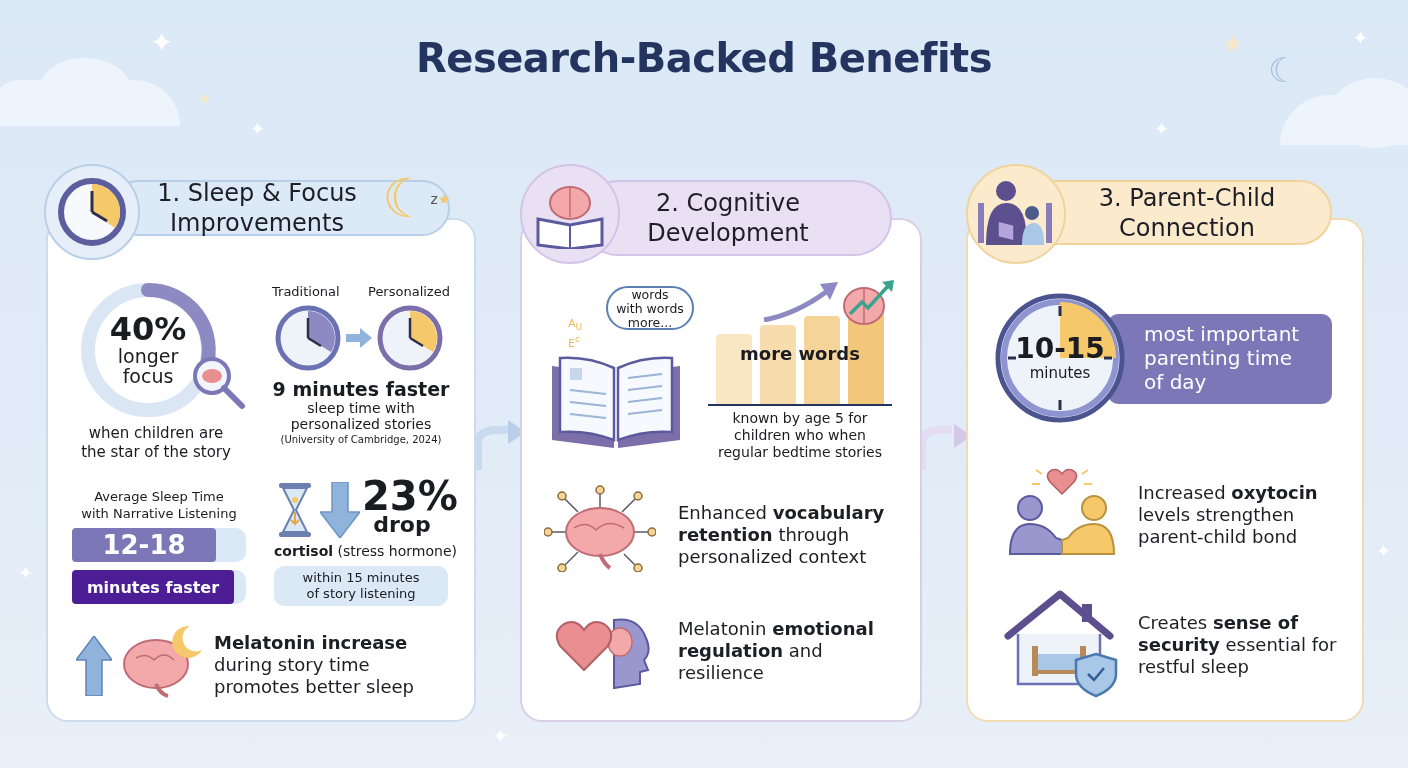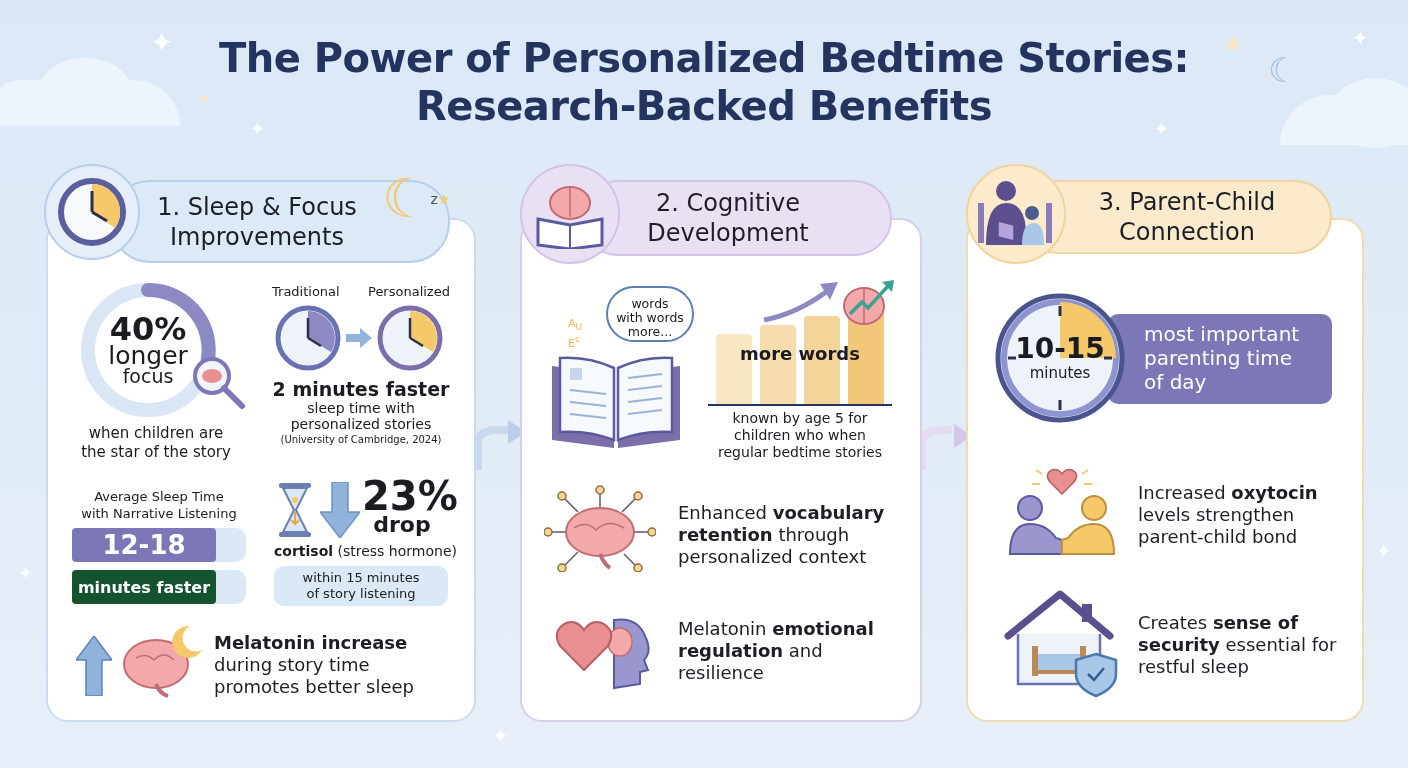--- a/index.html
+++ b/index.html
@@ -31,36 +31,35 @@
 <div class="abs" style="left:250px;top:118px;color:#fff;font-size:18px">✦</div>
 <div class="abs" style="left:1222px;top:30px;color:#f6e7c8;font-size:24px">★</div>
 <div class="abs" style="left:1268px;top:50px;color:#a9c1e0;font-size:34px">☾</div>
 <div class="abs" style="left:1352px;top:26px;color:#fff;font-size:20px">✦</div>
 <div class="abs" style="left:1154px;top:118px;color:#fff;font-size:18px">✦</div>
 <div class="abs" style="left:18px;top:562px;color:#fff;font-size:18px">✦</div>
 <div class="abs" style="left:1376px;top:540px;color:#fff;font-size:18px">✦</div>
 <div class="abs" style="left:492px;top:724px;color:#fff;font-size:20px">✦</div>
 
 <div class="title">
-  <div>The Power of Personalized Bedtime Stories:</div>
   <div>Research-Backed Benefits</div>
 </div>
 
 <svg class="arrow-conn" style="left:474px;top:410px" width="60" height="60" viewBox="0 0 60 60">
   <path d="M4 60 V32 Q4 22 20 20 H34" fill="none" stroke="#c9daee" stroke-width="8"></path>
   <polygon points="34,10 52,22 34,34" fill="#b9cfe9"></polygon>
 </svg>
 <svg class="arrow-conn" style="left:918px;top:410px" width="60" height="60" viewBox="0 0 60 60">
   <path d="M4 60 V32 Q4 22 20 20 H34" fill="none" stroke="#e4dcf0" stroke-width="8"></path>
   <polygon points="36,14 54,26 36,38" fill="#d3c7ea"></polygon>
 </svg>
 
 <div>
   <div class="card" style="left:46px;top:218px;width:430px;height:504px;border-color:#cbdcef"></div>
-  <div class="hdr" style="left:110px;top:180px;width:340px;height:83px;background:#dce9f7;border-color:#b8cfe9;padding-left:30px">
+  <div class="hdr" style="left:110px;top:180px;width:340px;height:56px;background:#dce9f7;border-color:#b8cfe9;padding-left:30px">
     <div class="hdr-text" style="width:230px">
       <div>1. Sleep &amp; Focus</div>
       <div>Improvements</div>
     </div>
   </div>
   <div class="abs" style="left:382px;top:172px;font-size:54px;color:#f5c86a;line-height:54px">☾<span style="font-size:14px;color:#555;vertical-align:top">z</span><span style="font-size:14px;color:#f5c86a;vertical-align:top">★</span></div>
   <div class="badge" style="left:44px;top:164px;width:96px;height:96px;background:#e6eff9;border-color:#b8cfe9">
     <svg width="70" height="70" viewBox="0 0 70 70">
       <circle cx="35" cy="35" r="31" fill="#f7f9fc" stroke="#5b5f9e" stroke-width="6"></circle>
       <path d="M35 35 L35 7 A28 28 0 0 1 58 51 Z" fill="#f5c86a"></path>
@@ -68,21 +67,21 @@
       <line x1="35" y1="35" x2="50" y2="44" stroke="#2c2f4a" stroke-width="3"></line>
     </svg>
   </div>
 
   <svg class="abs" style="left:78px;top:280px" width="140" height="140" viewBox="0 0 140 140">
     <circle cx="70" cy="70" r="60" fill="none" stroke="#dae6f4" stroke-width="14"></circle>
     <path d="M70 10 A60 60 0 0 1 128 88" fill="none" stroke="#8d89c2" stroke-width="14" stroke-linecap="round"></path>
   </svg>
   <div class="abs t-center" style="left:88px;top:312px;width:120px">
     <div class="big" style="font-size:32px;line-height:34px">40%</div>
-    <div style="font-size:25px;line-height:20px;font-weight:500">longer</div>
+    <div style="font-size:19px;line-height:20px;font-weight:500">longer</div>
     <div style="font-size:19px;line-height:20px;font-weight:500">focus</div>
   </div>
   <svg class="abs" style="left:188px;top:352px" width="60" height="60" viewBox="0 0 60 60">
     <circle cx="24" cy="24" r="17" fill="#f2f5fb" stroke="#7c78b8" stroke-width="4"></circle>
     <ellipse cx="24" cy="24" rx="10" ry="7" fill="#e98e91"></ellipse>
     <line x1="36" y1="36" x2="54" y2="54" stroke="#7c78b8" stroke-width="6" stroke-linecap="round"></line>
   </svg>
   <div class="abs t-center" style="left:56px;top:424px;width:200px;font-size:15px;line-height:19px">
     <div>when children are</div>
     <div>the star of the story</div>
@@ -99,34 +98,34 @@
   <svg class="abs" style="left:346px;top:328px" width="26" height="20" viewBox="0 0 26 20">
     <polygon points="0,6 14,6 14,0 26,10 14,20 14,14 0,14" fill="#90b3dc"></polygon>
   </svg>
   <svg class="abs" style="left:376px;top:304px" width="68" height="68" viewBox="0 0 68 68">
     <circle cx="34" cy="34" r="30" fill="#eef3fa" stroke="#7c6ea8" stroke-width="5"></circle>
     <path d="M34 34 L34 7 A27 27 0 0 1 57 48 Z" fill="#f5c86a"></path>
     <line x1="34" y1="34" x2="34" y2="14" stroke="#2c2f4a" stroke-width="2.5"></line>
     <line x1="34" y1="34" x2="47" y2="42" stroke="#2c2f4a" stroke-width="2.5"></line>
   </svg>
   <div class="abs t-center" style="left:256px;top:378px;width:210px">
-    <div class="b" style="font-size:19px;line-height:22px">2 minutes faster</div>
+    <div class="b" style="font-size:19px;line-height:22px">9 minutes faster</div>
     <div style="font-size:14px;line-height:16px">sleep time with</div>
     <div style="font-size:14px;line-height:16px">personalized stories</div>
     <div style="font-size:10px;line-height:16px">(University of Cambridge, 2024)</div>
   </div>
 
   <div class="abs t-center" style="left:64px;top:488px;width:190px;font-size:13px;line-height:17px">
     <div>Average Sleep Time</div>
     <div>with Narrative Listening</div>
   </div>
   <div class="abs" style="left:72px;top:528px;width:174px;height:34px;border-radius:10px;background:#dbe8f6"></div>
   <div class="pill" style="left:72px;top:528px;width:144px;height:34px;background:#7c78b8;font-size:26px">12-18</div>
   <div class="abs" style="left:72px;top:570px;width:174px;height:34px;border-radius:10px;background:#dbe8f6"></div>
-  <div class="pill" style="left:72px;top:570px;width:144px;height:34px;background:#14532d;font-size:16px">minutes faster</div>
+  <div class="pill" style="left:72px;top:570px;width:162px;height:34px;background:#4c1d95;font-size:16px">minutes faster</div>
 
   <svg class="abs" style="left:278px;top:482px" width="34" height="56" viewBox="0 0 34 56">
     <rect x="1" y="1" width="32" height="5" rx="2" fill="#6b7fb0"></rect>
     <rect x="1" y="50" width="32" height="5" rx="2" fill="#6b7fb0"></rect>
     <path d="M5 6 L29 6 L18 28 L29 50 L5 50 L16 28 Z" fill="#dbe8f6" stroke="#6b7fb0" stroke-width="2"></path>
     <circle cx="17" cy="18" r="3" fill="#f5c86a"></circle>
     <path d="M17 30 V42 M13 38 L17 42 L21 38" stroke="#e6a940" stroke-width="2" fill="none"></path>
   </svg>
   <svg class="abs" style="left:320px;top:482px" width="40" height="56" viewBox="0 0 40 56">
     <polygon points="12,0 28,0 28,30 40,30 20,56 0,30 12,30" fill="#90b3dc" stroke="#6f95c4" stroke-width="1.5"></polygon>
@@ -169,21 +168,21 @@
   </div>
   <div class="badge" style="left:520px;top:164px;width:100px;height:100px;background:#e9e1f3;border-color:#d3c3e8">
     <svg width="76" height="70" viewBox="0 0 76 70">
       <path d="M6 40 L38 46 L70 40 L70 66 L38 70 L6 66 Z" fill="#fff" stroke="#5b5a9e" stroke-width="3"></path>
       <line x1="38" y1="46" x2="38" y2="70" stroke="#5b5a9e" stroke-width="2"></line>
       <ellipse cx="38" cy="24" rx="20" ry="16" fill="#f3a8aa" stroke="#c06c74" stroke-width="2"></ellipse>
       <line x1="38" y1="9" x2="38" y2="38" stroke="#c06c74" stroke-width="1.5"></line>
     </svg>
   </div>
 
-  <div class="abs t-center" style="left:606px;top:286px;width:88px;height:56px;border-radius:34px;background:#fff;border:2px solid #5b7fb0;font-size:12.5px;line-height:14px;padding-top:9px">
+  <div class="abs t-center" style="left:606px;top:286px;width:88px;height:44px;border-radius:34px;background:#fff;border:2px solid #5b7fb0;font-size:12.5px;line-height:14px;">
     <div>words</div>
     <div>with words</div>
     <div>more...</div>
   </div>
   <div class="abs" style="left:568px;top:318px;color:#f0b95a;font-size:11px;line-height:12px">A<sub>U</sub><br>E<sup>c</sup></div>
   <svg class="abs" style="left:548px;top:352px" width="136" height="100" viewBox="0 0 136 100">
     <path d="M4 14 L66 22 L66 96 L4 88 Z" fill="#7c6ea8"></path>
     <path d="M132 14 L70 22 L70 96 L132 88 Z" fill="#7c6ea8"></path>
     <path d="M12 6 Q40 4 66 16 L66 88 Q40 78 12 80 Z" fill="#f6f9fd" stroke="#5b5a9e" stroke-width="2.5"></path>
     <path d="M124 6 Q96 4 70 16 L70 88 Q96 78 124 80 Z" fill="#f6f9fd" stroke="#5b5a9e" stroke-width="2.5"></path>
@@ -254,21 +253,21 @@
     <ellipse cx="66" cy="30" rx="12" ry="14" fill="#f3a8aa" stroke="#c06c74" stroke-width="1.5"></ellipse>
     <path d="M30 58 L6 34 Q-2 20 10 12 Q22 6 30 18 Q38 6 50 12 Q62 20 54 34 Z" fill="#e98e91" stroke="#b35f66" stroke-width="2"></path>
   </svg>
   <div class="txt" style="left:678px;top:618px;width:220px">
     <span>Melatonin </span><span class="b">emotional regulation</span><span> and resilience</span>
   </div>
 </div>
 
 <div>
   <div class="card" style="left:966px;top:218px;width:398px;height:504px;border-color:#f1dcb1"></div>
-  <div class="hdr" style="left:1020px;top:180px;width:312px;height:74px;background:#fbeacc;border-color:#f1d39c;padding-left:50px">
+  <div class="hdr" style="left:1020px;top:180px;width:312px;height:65px;background:#fbeacc;border-color:#f1d39c;padding-left:50px">
     <div class="hdr-text" style="width:230px">
       <div>3. Parent-Child</div>
       <div>Connection</div>
     </div>
   </div>
   <div class="badge" style="left:966px;top:164px;width:100px;height:100px;background:#fbeacc;border-color:#f1d39c">
     <svg width="84" height="70" viewBox="0 0 84 70">
       <rect x="4" y="24" width="6" height="40" fill="#8a7cb8"></rect>
         <rect x="72" y="24" width="6" height="40" fill="#8a7cb8"></rect>
       <circle cx="32" cy="12" r="10" fill="#5b4f8e"></circle>

